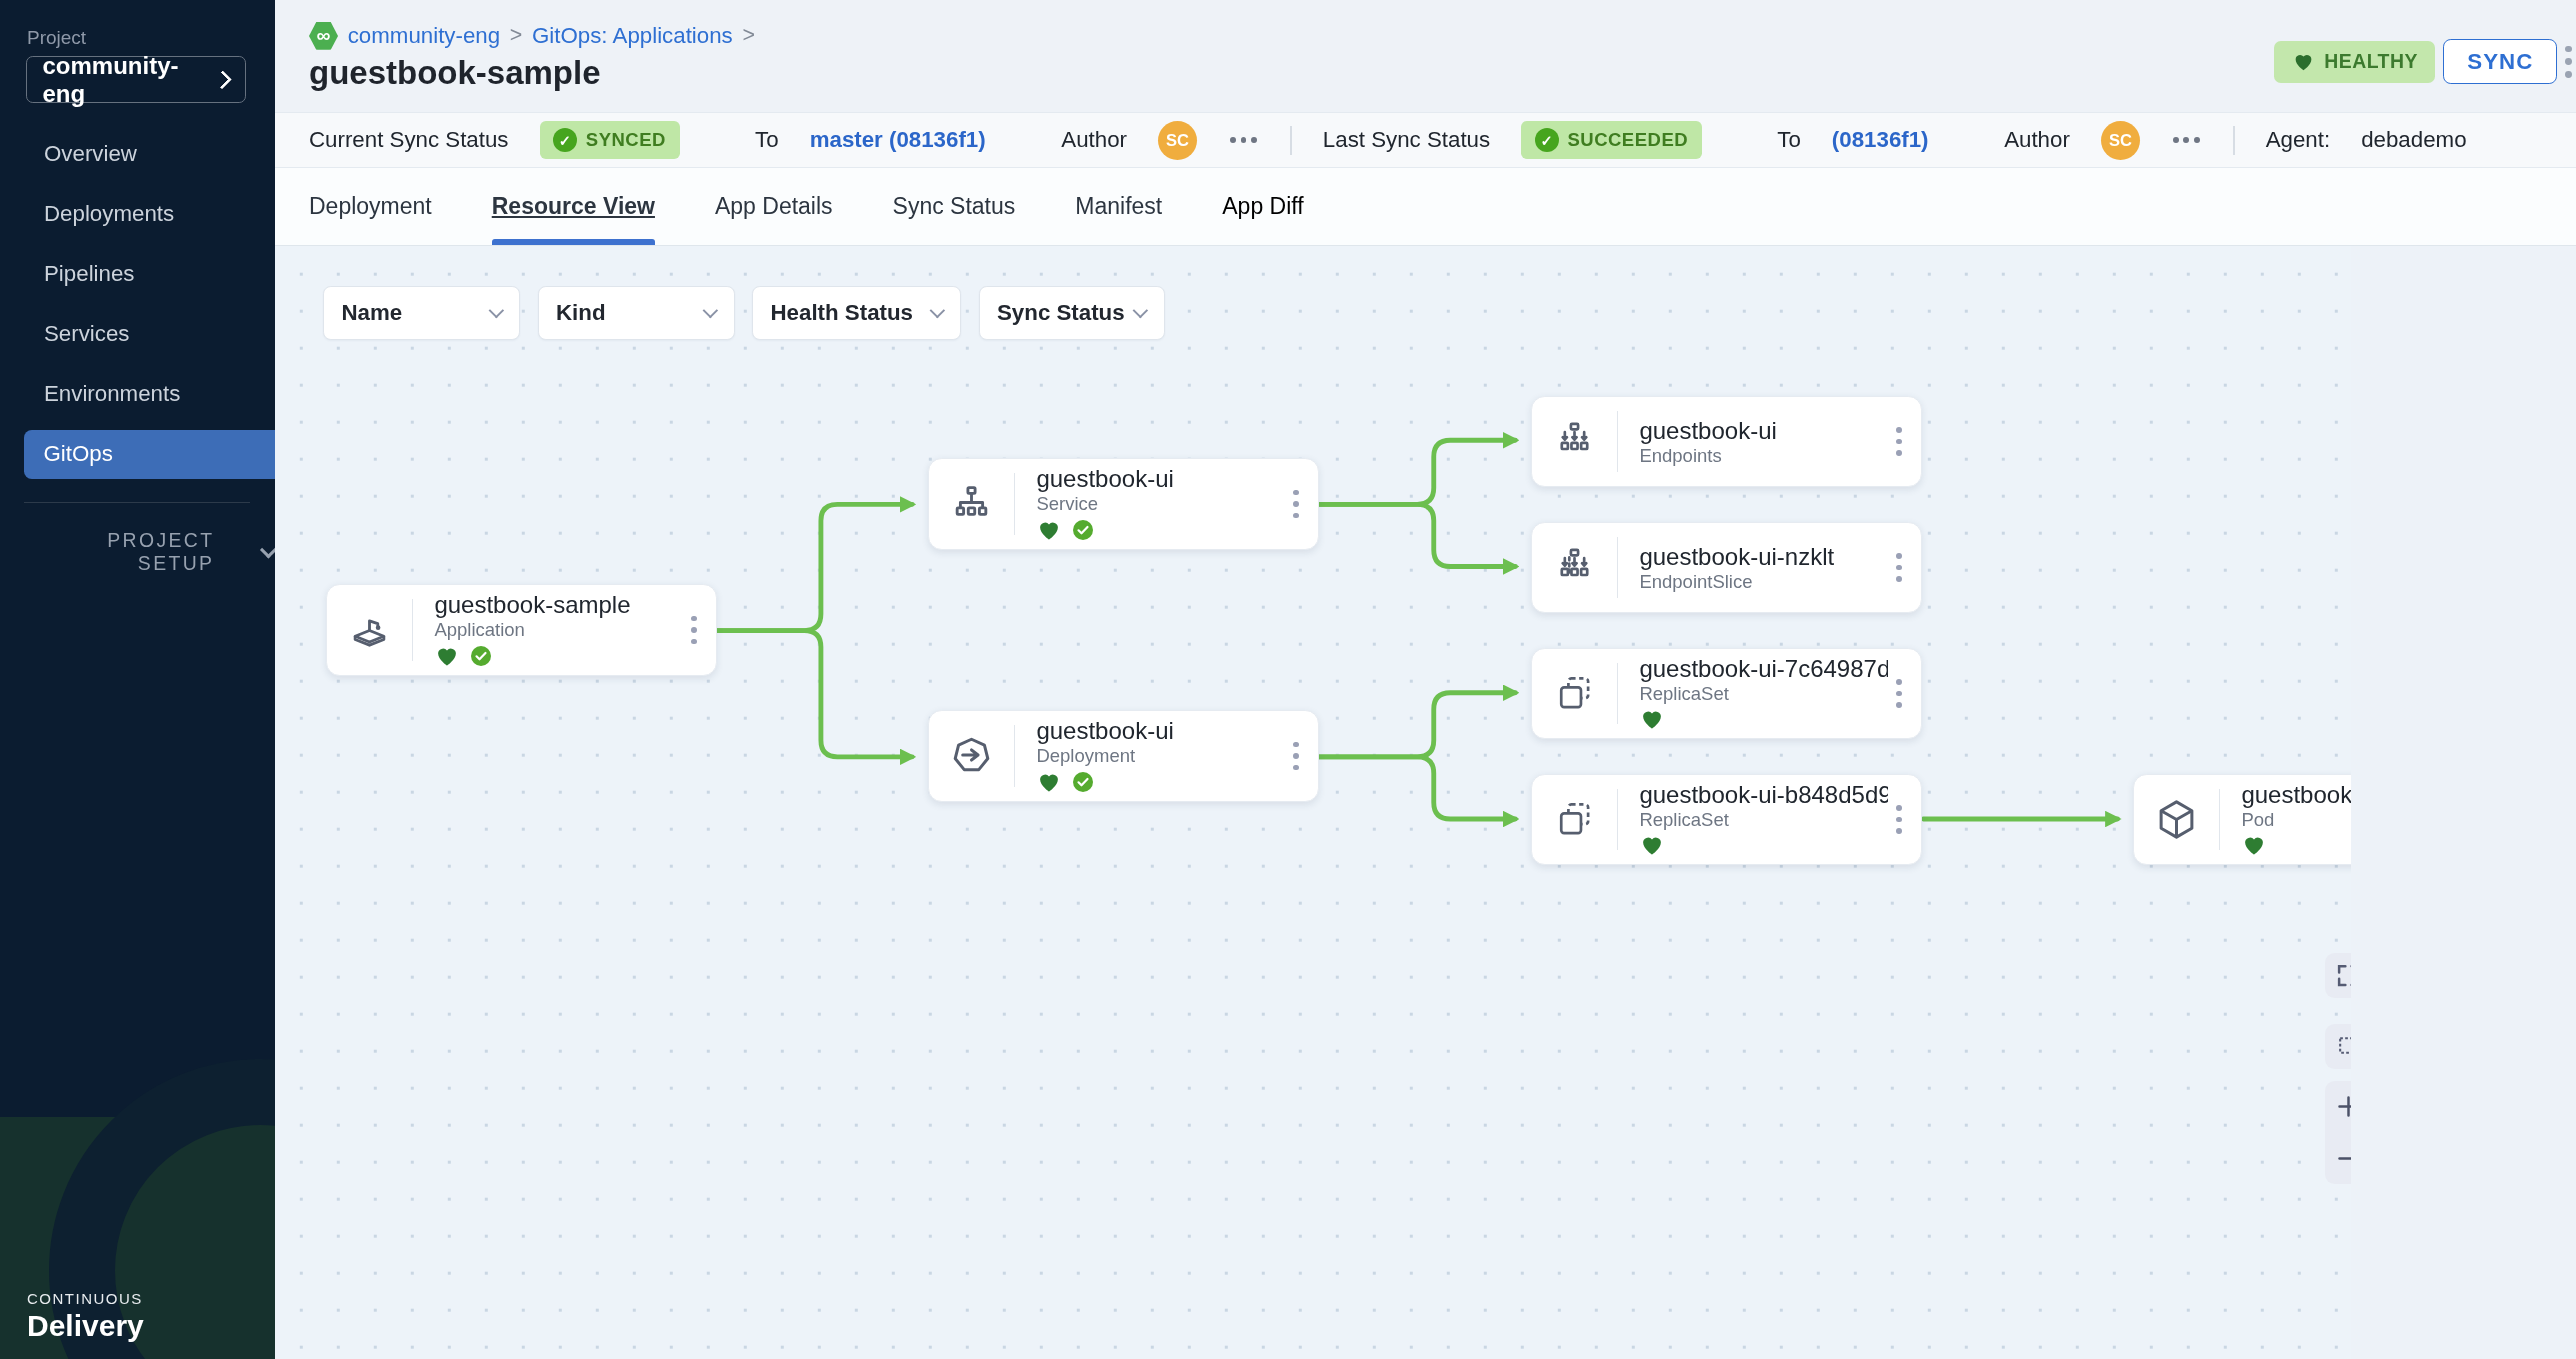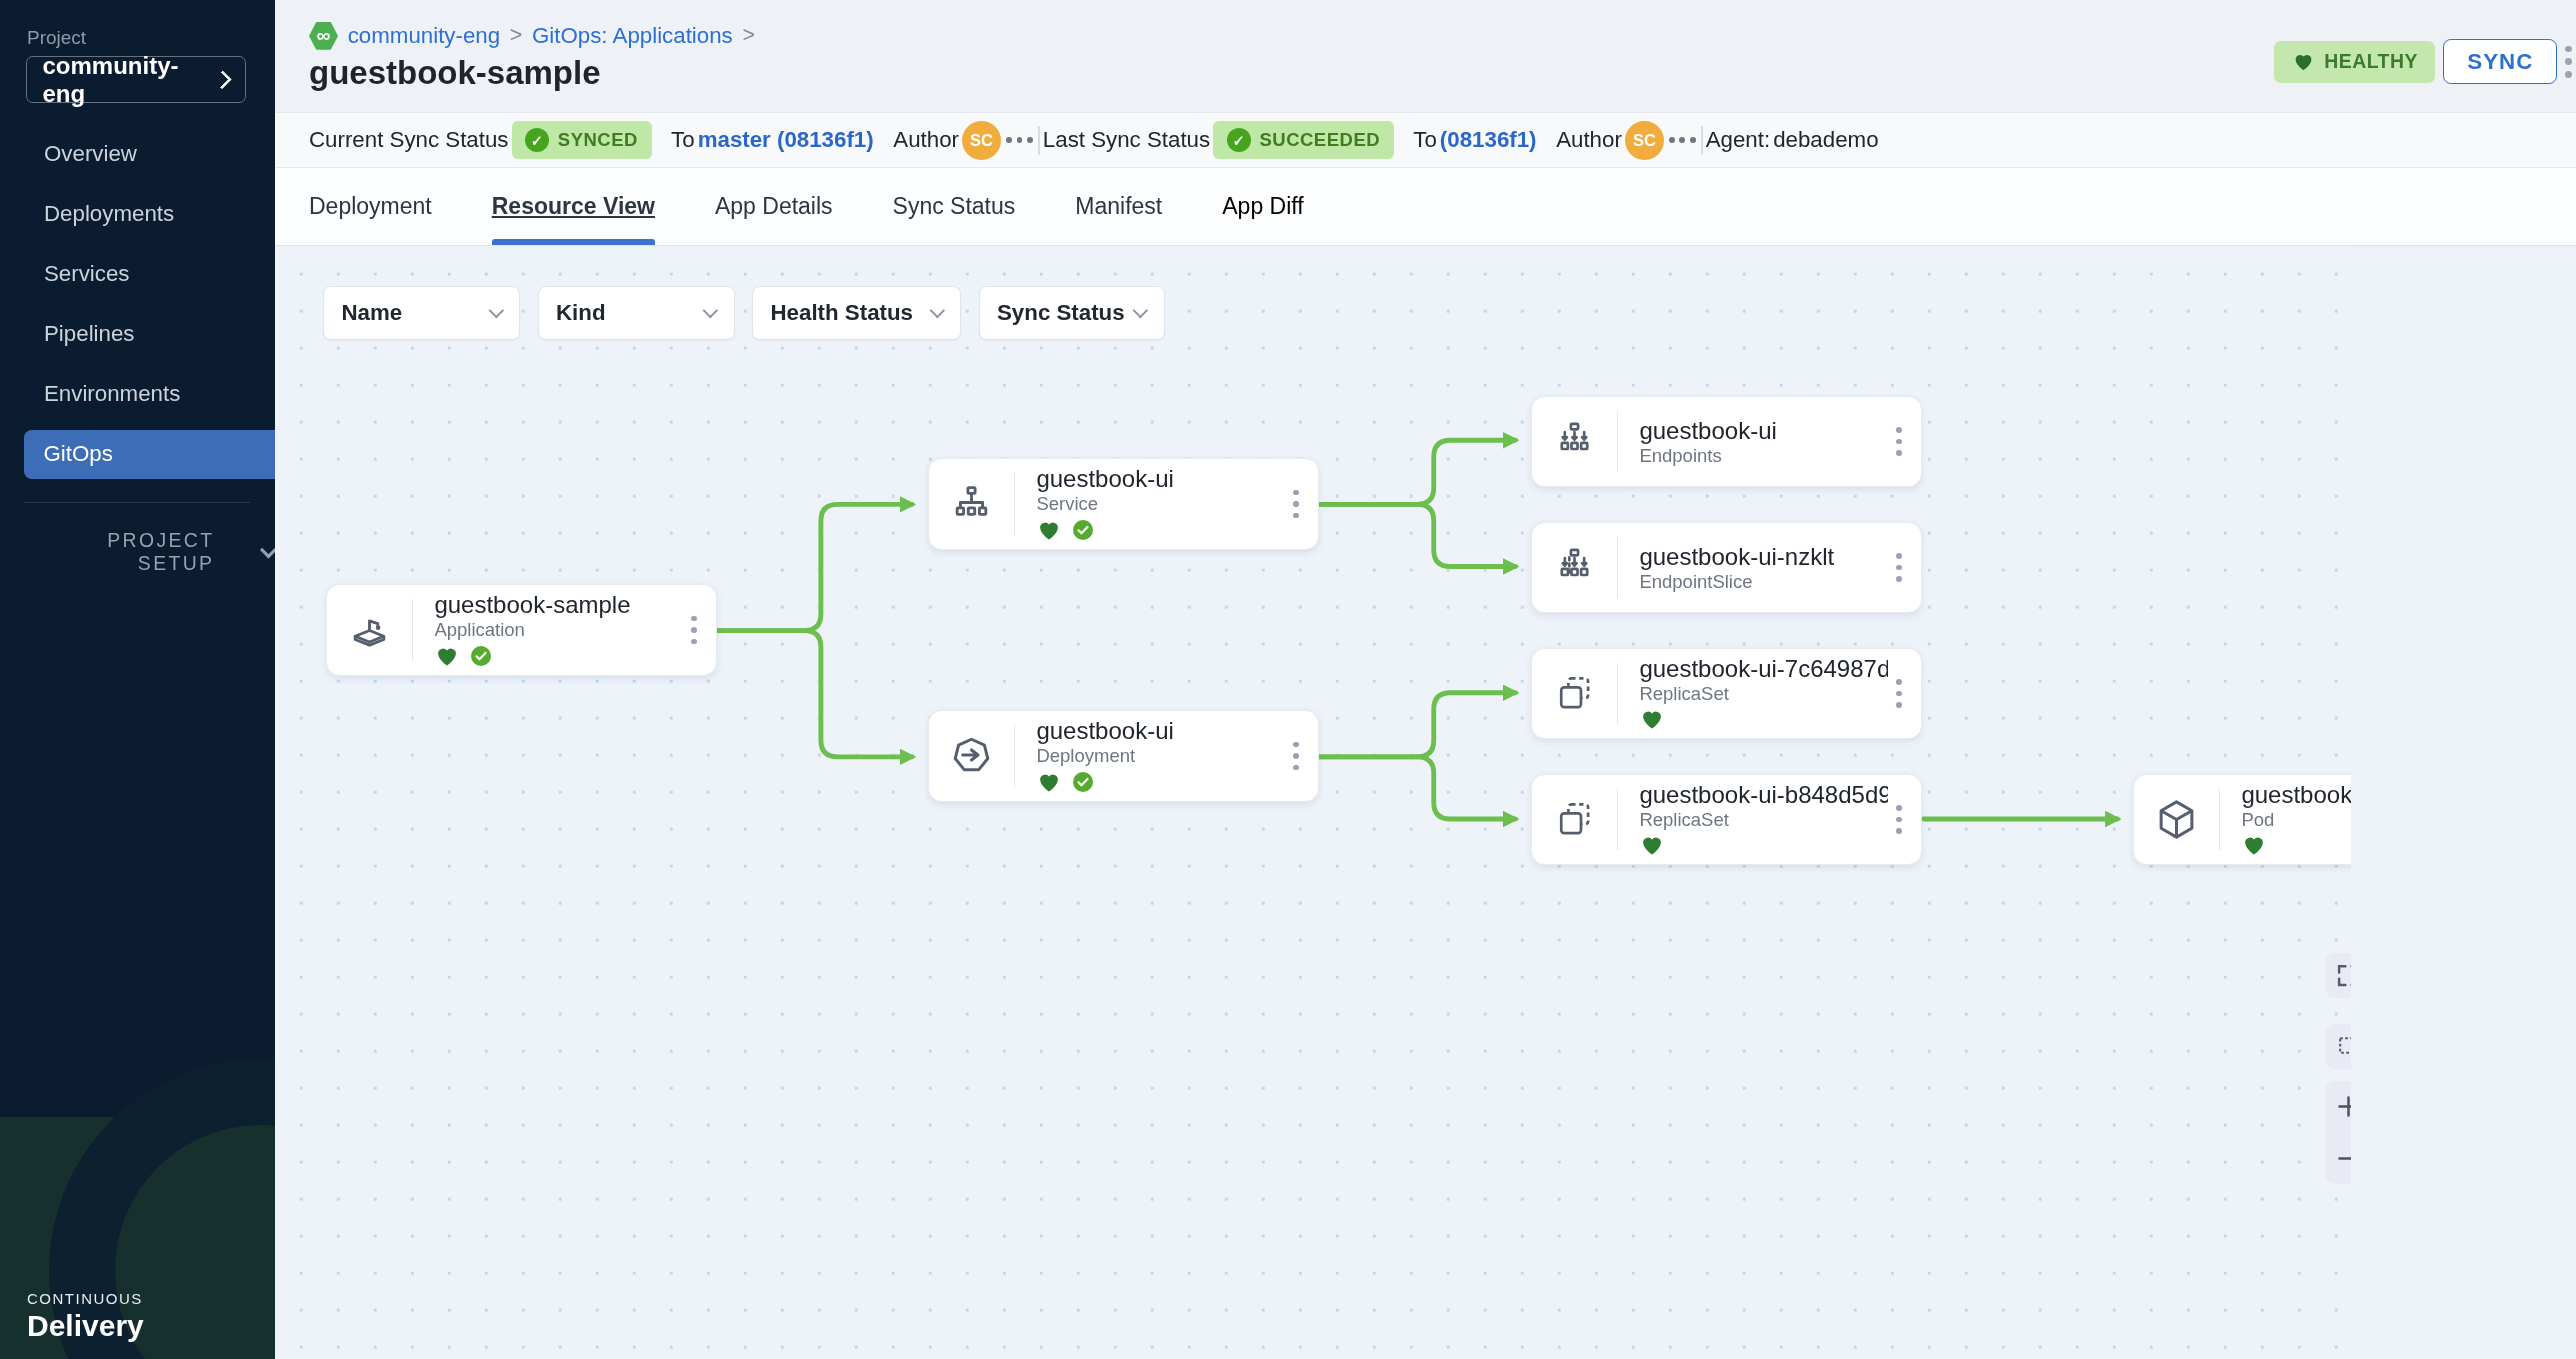--- a/index.html
+++ b/index.html
@@ -34,21 +34,21 @@
   .bc-link { color:#2e6fd2; cursor:pointer; }
   .bc-sep { color:#828a96; font-size:21.4px; }
   .page-title { position:absolute; left:34px; top:54px; font-size:33px; font-weight:700; color:#1f242c; }
   .top-actions { position:absolute; right:13.6px; top:39px; display:flex; align-items:center; gap:8px; }
   .healthy-badge { display:flex; align-items:center; gap:9.7px; background:#c3e7ac; border-radius:6.8px; padding:9.7px 17.5px; color:#3c7a2e; font-size:19.4px; font-weight:700; letter-spacing:0.5px; }
   .sync-btn { background:#ffffff; border:1.9px solid #2e6fd2; color:#2e6fd2; border-radius:7.8px; padding:8.7px 23px; font-size:22.3px; font-weight:700; letter-spacing:1px; cursor:pointer; font-family:inherit; }
   .top-kebab { display:flex; flex-direction:column; gap:5.8px; margin-right:-9.7px; cursor:pointer; }
   .top-kebab i { width:6.8px; height:6.8px; border-radius:50%; background:#9aa3b2; }
 
   
-  .statusbar { height:56px; background:#f7f9fb; border-top:1px solid #e4eaf0; border-bottom:1px solid #e4eaf0; display:flex; align-items:center; padding:0 34px; gap:3px; font-size:22.3px; white-space:nowrap; }
+  .statusbar { height:56px; background:#f7f9fb; border-top:1px solid #e4eaf0; border-bottom:1px solid #e4eaf0; display:flex; align-items:center; padding:0 34px; gap:31px; font-size:22.3px; white-space:nowrap; }
   .green-badge { display:flex; align-items:center; gap:8.7px; background:#bfe7a6; border-radius:5.8px; padding:6.8px 13.6px; color:#3f7d20; font-size:18.5px; font-weight:700; letter-spacing:0.5px; }
   .badge-check { width:24px; height:24px; border-radius:50%; background:#46a51e; color:#fff; font-size:14.6px; display:flex; align-items:center; justify-content:center; font-weight:700; }
   .ref-link { color:#2b66c9; font-weight:700; cursor:pointer; }
   .avatar { width:39px; height:39px; border-radius:50%; background:#f0ad3e; color:#fff; font-size:16.5px; font-weight:700; display:flex; align-items:center; justify-content:center; }
   .dots-h { display:flex; gap:4.9px; cursor:pointer; padding:5.8px 1.9px; }
   .dots-h i { width:5.8px; height:5.8px; border-radius:50%; background:#6f7683; }
   .vdiv { width:1.9px; height:29px; background:#d7dde4; }
   .sb-gap { width:13.6px; }
 
   
@@ -97,24 +97,24 @@
     <span class="sb-chevron-right"></span>
   </div>
   <div class="sb-nav">
     <div class="sb-item">
         <span>Overview</span>
       </div>
     <div class="sb-item">
         <span>Deployments</span>
       </div>
     <div class="sb-item">
+        <span>Pipelines</span>
+      </div>
+    <div class="sb-item">
         <span>Services</span>
-      </div>
-    <div class="sb-item">
-        <span>Pipelines</span>
       </div>
     <div class="sb-item">
         <span>Environments</span>
       </div>
     <div class="sb-item active">
         <span>GitOps</span>
       </div>
   </div>
   <div class="sb-divider"></div>
   <div class="sb-setup">

